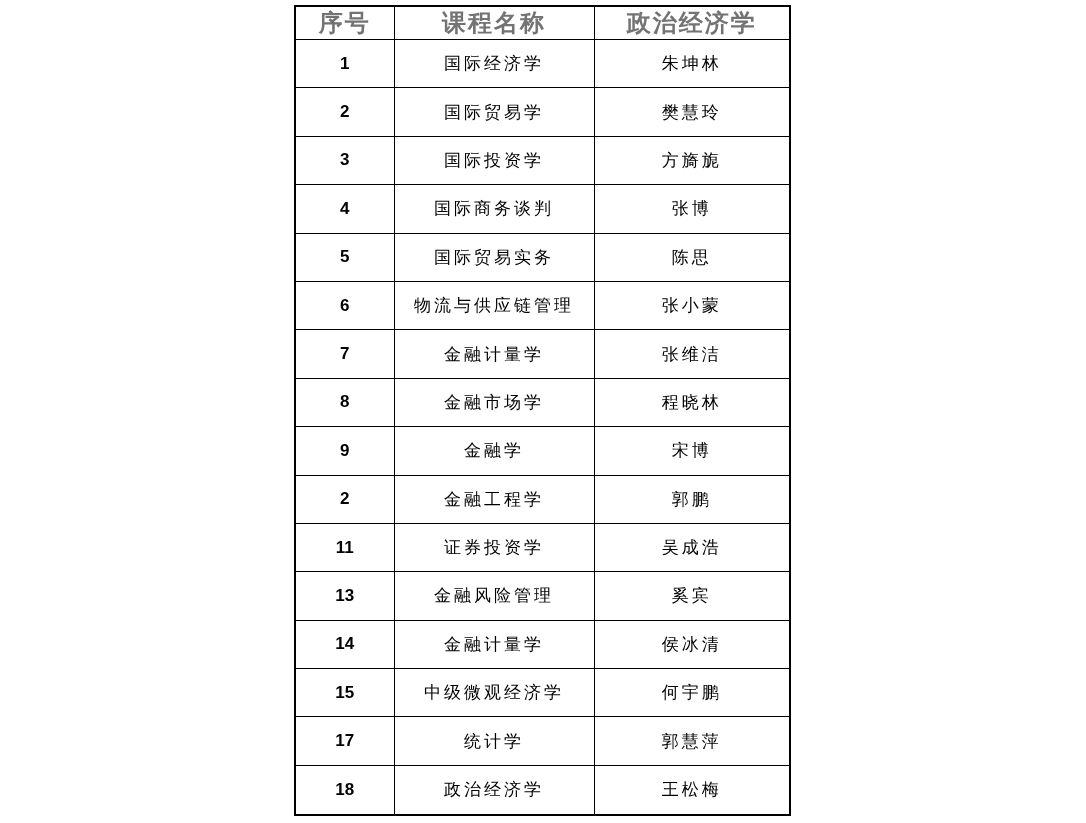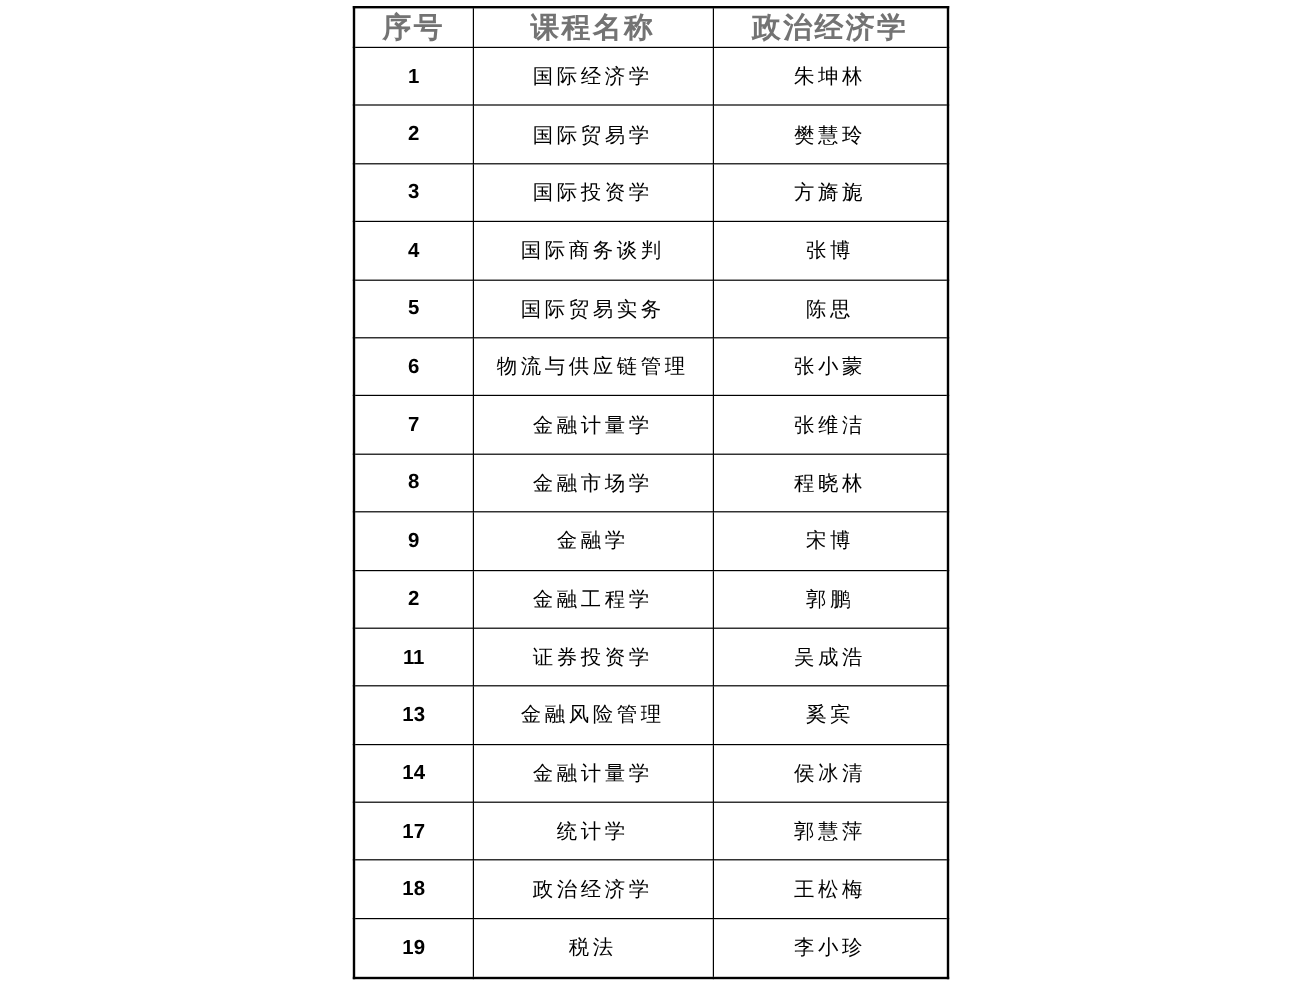--- a/index.html
+++ b/index.html
@@ -140,30 +140,30 @@
           <td class="cell-no">13</td>
           <td class="cell-zh">金融风险管理</td>
           <td class="cell-zh">奚宾</td>
         </tr>
         <tr>
           <td class="cell-no">14</td>
           <td class="cell-zh">金融计量学</td>
           <td class="cell-zh">侯冰清</td>
         </tr>
         <tr>
+          <td class="cell-no">15</td>
+          <td class="cell-zh">中级微观经济学</td>
+          <td class="cell-zh">何宇鹏</td>
+        </tr>
+        <tr>
           <td class="cell-no">17</td>
           <td class="cell-zh">统计学</td>
           <td class="cell-zh">郭慧萍</td>
         </tr>
         <tr>
           <td class="cell-no">18</td>
           <td class="cell-zh">政治经济学</td>
           <td class="cell-zh">王松梅</td>
         </tr>
-        <tr>
-          <td class="cell-no">19</td>
-          <td class="cell-zh">税法</td>
-          <td class="cell-zh">李小珍</td>
-        </tr>
       </tbody>
     </table>
   </div>
 </div>
 
 </body></html>

